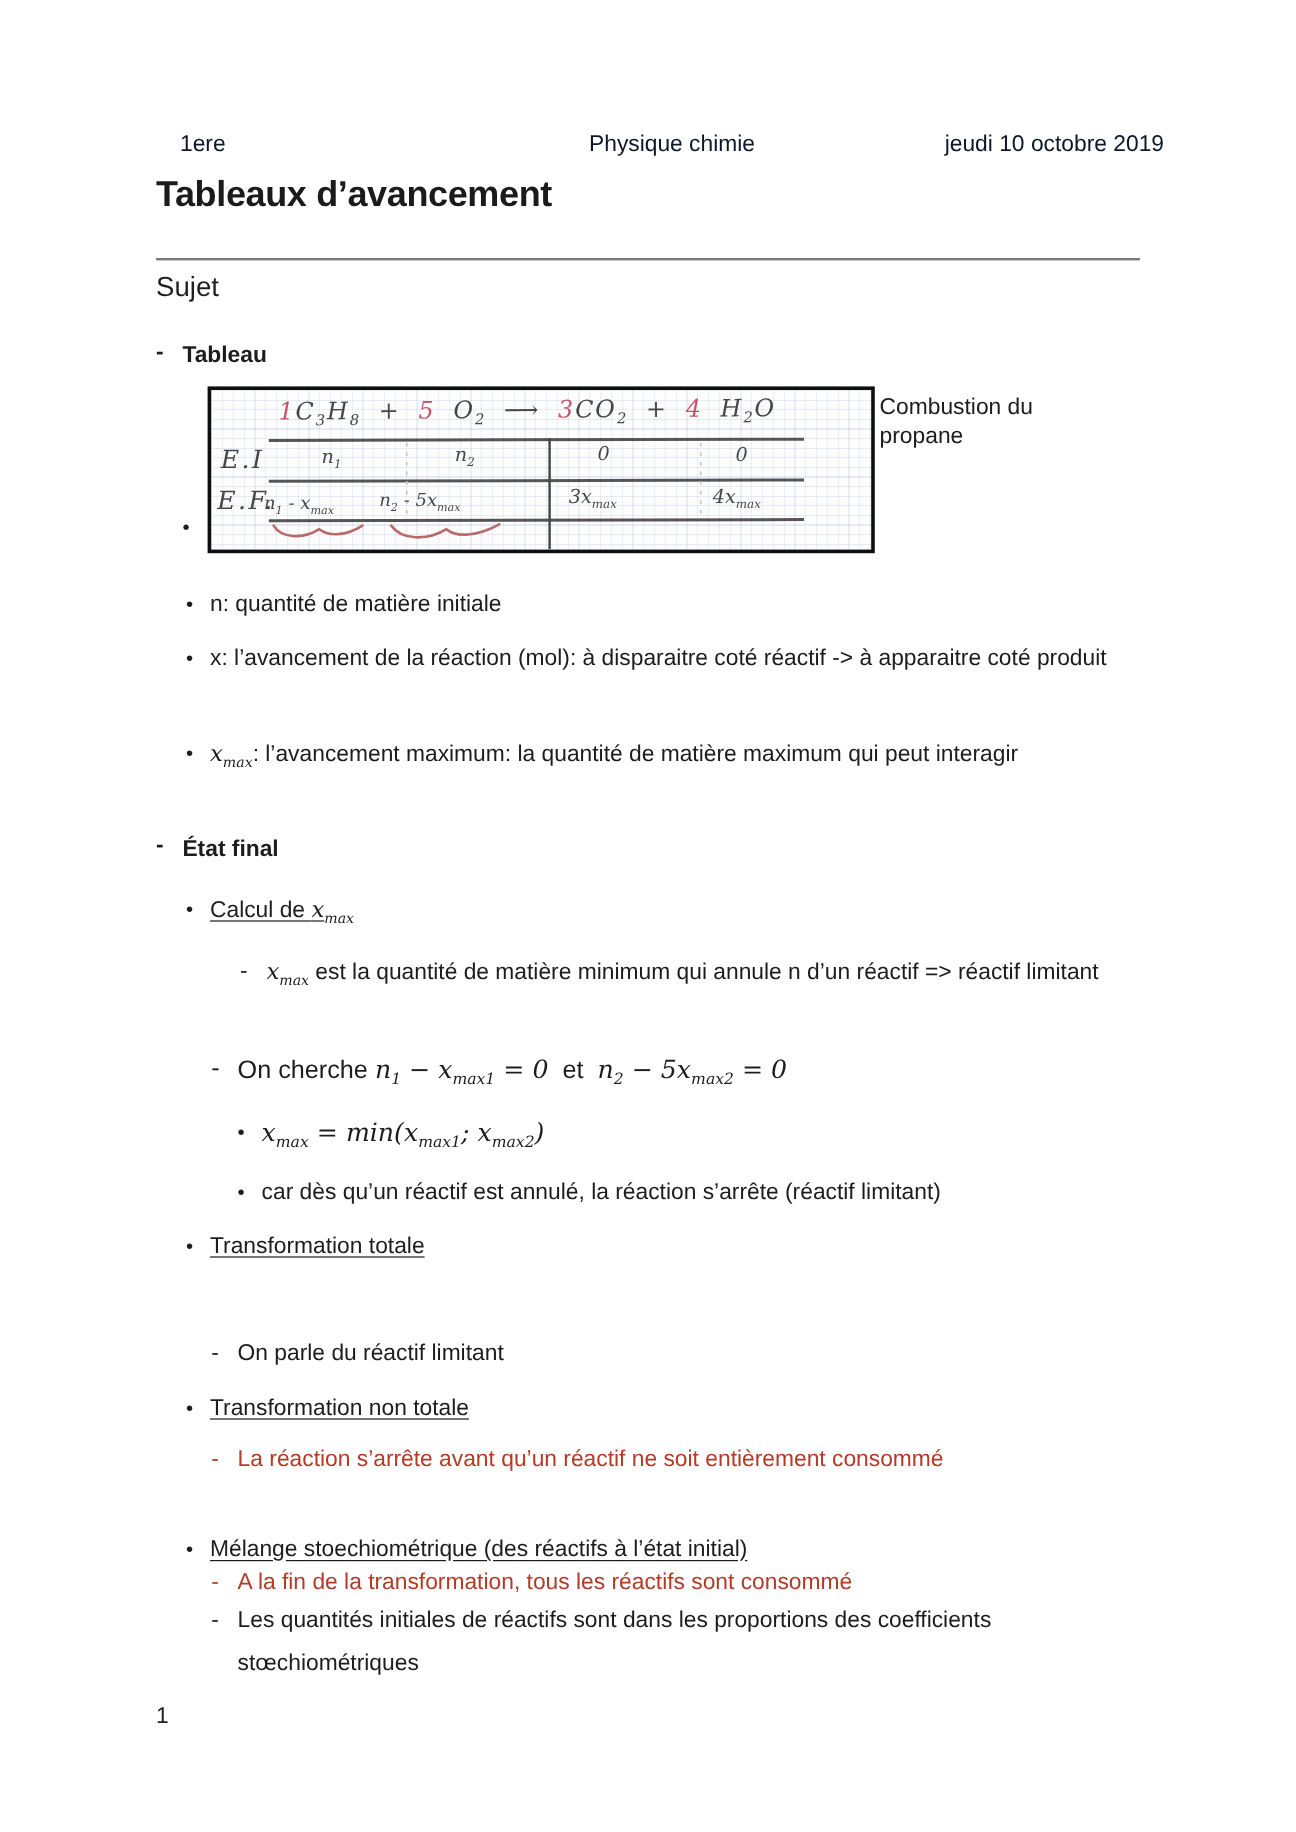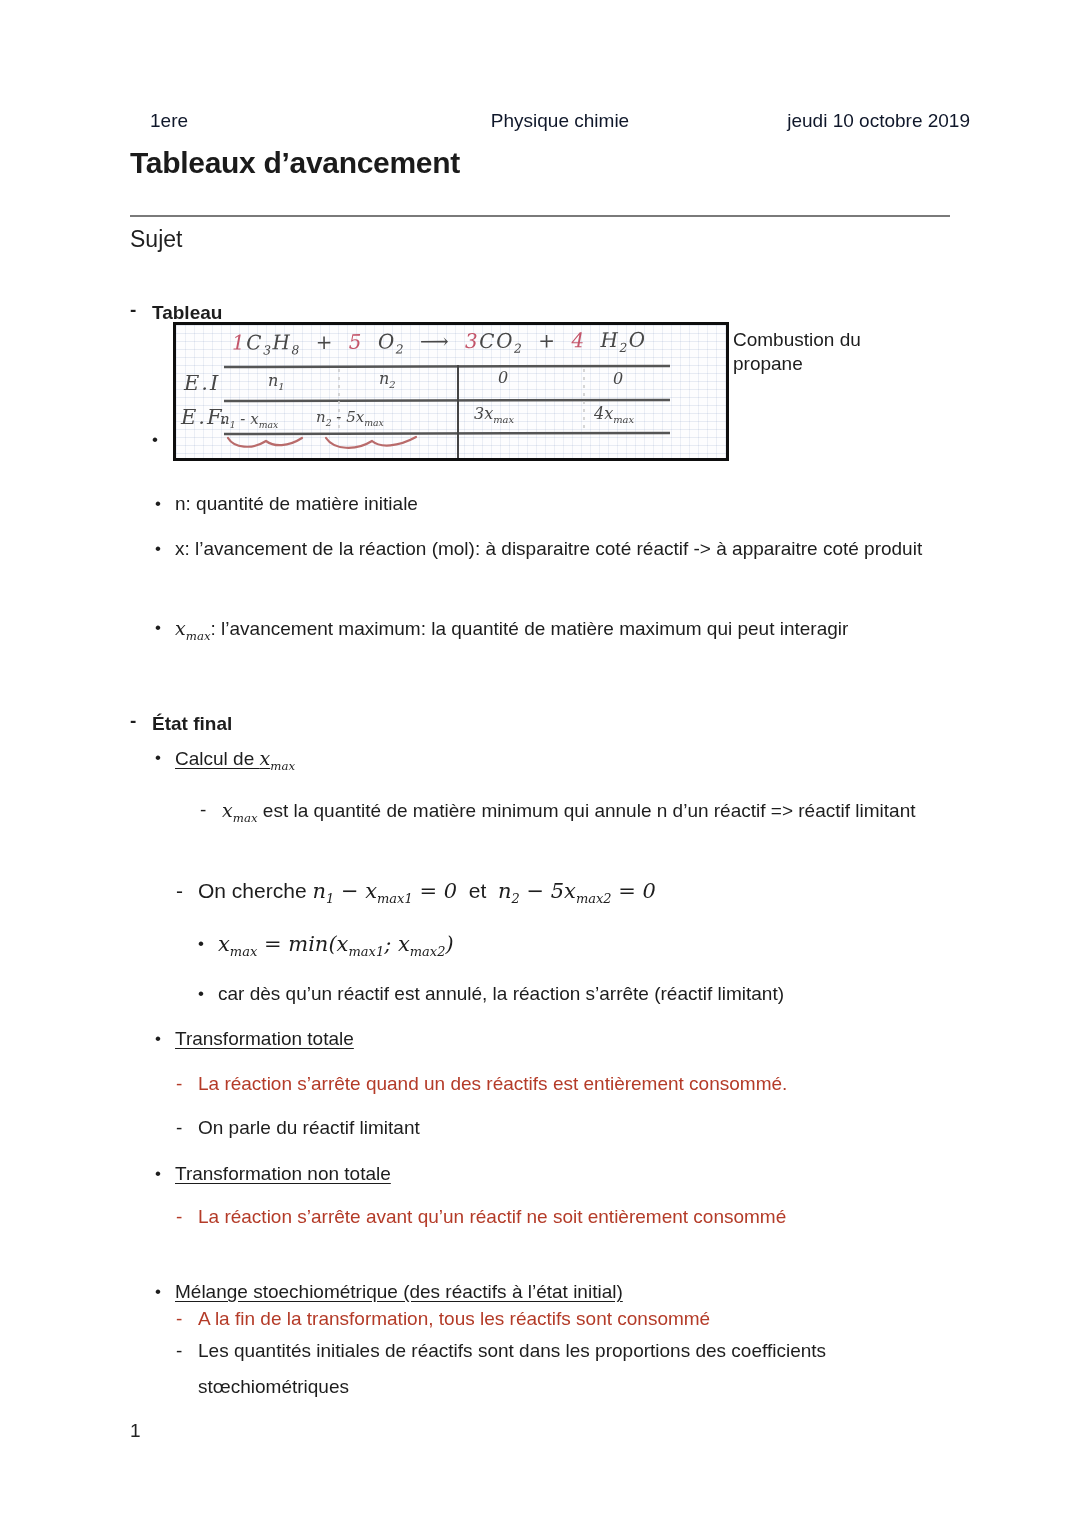--- a/index.html
+++ b/index.html
@@ -11,21 +11,21 @@
   
   .header{top:110px;left:130px;width:820px;display:flex;font-size:19px;color:#0f172a;margin-left:20px;}
   .header .h-left{flex:1;text-align:left;}
   .header .h-center{flex:1.2;text-align:center;}
   .header .h-right{flex:1;text-align:right;}
   .doc-title{top:146px;left:130px;font-size:30px;font-weight:700;letter-spacing:-0.3px;color:#1b1b1b;}
   .rule{top:215px;left:130px;width:820px;height:0;border-top:2px solid #7a7a7a;}
   .section-heading{top:226px;left:130px;font-size:23px;color:#1f1f1f;}
   
   .item{position:absolute;font-size:19px;line-height:36px;color:#1d1d1d;}
-  .bold{font-weight:700;margin-top:16px;}
+  .bold{font-weight:700;}
   .u{text-decoration:underline;text-underline-offset:3px;}
   .red{color:#b43b28;}
   .l1::before{content:"-";position:absolute;left:-22px;top:-3px;font-weight:800;}
   .marker-dot::before{content:"•";position:absolute;left:-20px;font-size:17px;}
   .marker-dash::before{content:"-";position:absolute;left:-22px;}
   .m{font-family:"DejaVu Serif","Liberation Serif",serif;font-style:italic;}
   sub{font-size:0.62em;line-height:0;}
   .mathline{font-size:21px;}
   
   .table-image{
@@ -99,21 +99,20 @@
 
   <div class="item marker-dash" style="top:792px;left:198px;width:745px;margin-left:24px;"><span class="m">x</span><sub class="m">max</sub><span> est la quantité de matière minimum qui annule n d’un réactif =&gt; réactif limitant</span></div>
 
   <div class="item marker-dash mathline" style="top:873px;left:198px;width:760px;"><span>On cherche </span><span class="m">n</span><sub class="m">1</sub><span class="m"> − x</span><sub class="m">max1</sub><span class="m"> = 0</span><span>&nbsp;&nbsp;et&nbsp;&nbsp;</span><span class="m">n</span><sub class="m">2</sub><span class="m"> − 5x</span><sub class="m">max2</sub><span class="m"> = 0</span></div>
 
   <div class="item marker-dot mathline" style="top:926px;left:218px;width:740px;"><span class="m">x</span><sub class="m">max</sub><span class="m"> = min(x</span><sub class="m">max1</sub><span class="m">; x</span><sub class="m">max2</sub><span class="m">)</span></div>
 
   <div class="item marker-dot" style="top:976px;left:218px;width:745px;"><span>car dès qu’un réactif est annulé, la réaction s’arrête (réactif limitant)</span></div>
 
   <div class="item marker-dot" style="top:1021px;left:175px;"><span class="u"><span>Transformation totale</span></span></div>
-  <div class="item marker-dash red" style="top:1066px;left:198px;width:760px;"><span>La réaction s’arrête quand un des réactifs est entièrement consommé.</span></div>
   <div class="item marker-dash" style="top:1110px;left:198px;width:760px;"><span>On parle du réactif limitant</span></div>
 
   <div class="item marker-dot" style="top:1156px;left:175px;"><span class="u"><span>Transformation non totale</span></span></div>
   <div class="item marker-dash red" style="top:1199px;left:198px;width:760px;"><span>La réaction s’arrête avant qu’un réactif ne soit entièrement consommé</span></div>
 
   <div class="item marker-dot" style="top:1244px;left:175px;margin-top:30px;"><span class="u"><span>Mélange stoechiométrique (des réactifs à l’état initial)</span></span></div>
   <div class="item marker-dash red" style="top:1289px;left:198px;width:760px;margin-top:12px;"><span>A la fin de la transformation, tous les réactifs sont consommé</span></div>
   <div class="item marker-dash" style="top:1333px;left:198px;width:745px;"><span>Les quantités initiales de réactifs sont dans les proportions des coefficients stœchiométriques</span></div>
 
   <div class="abs page-number">1</div>

